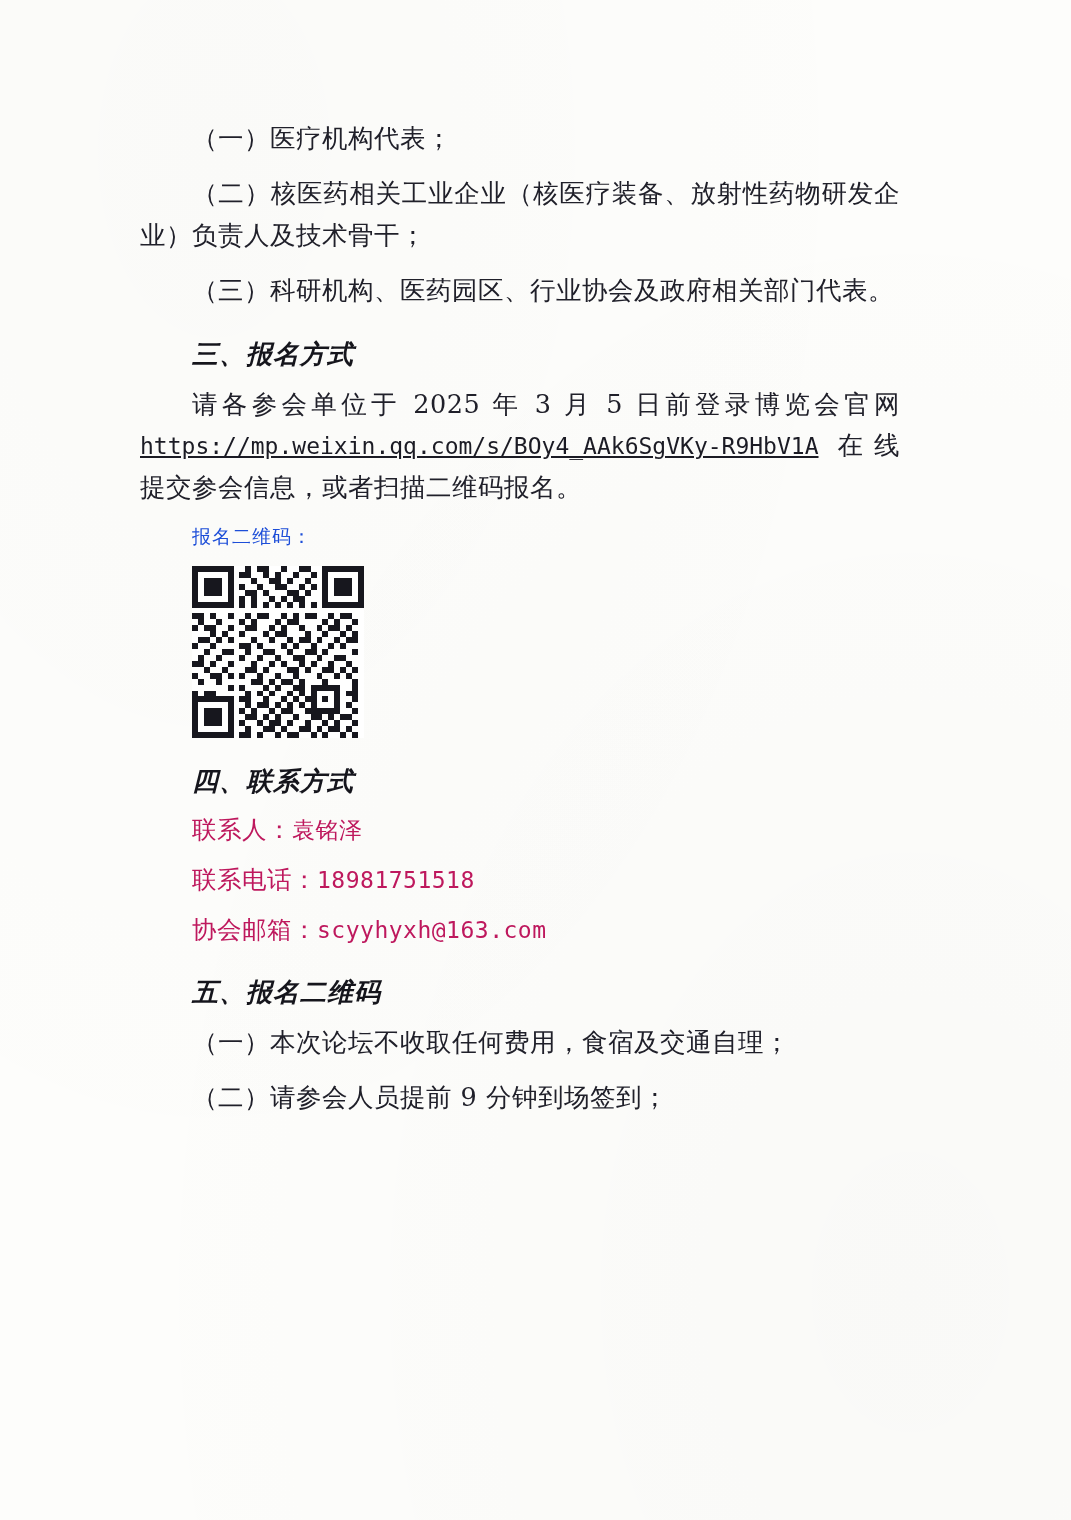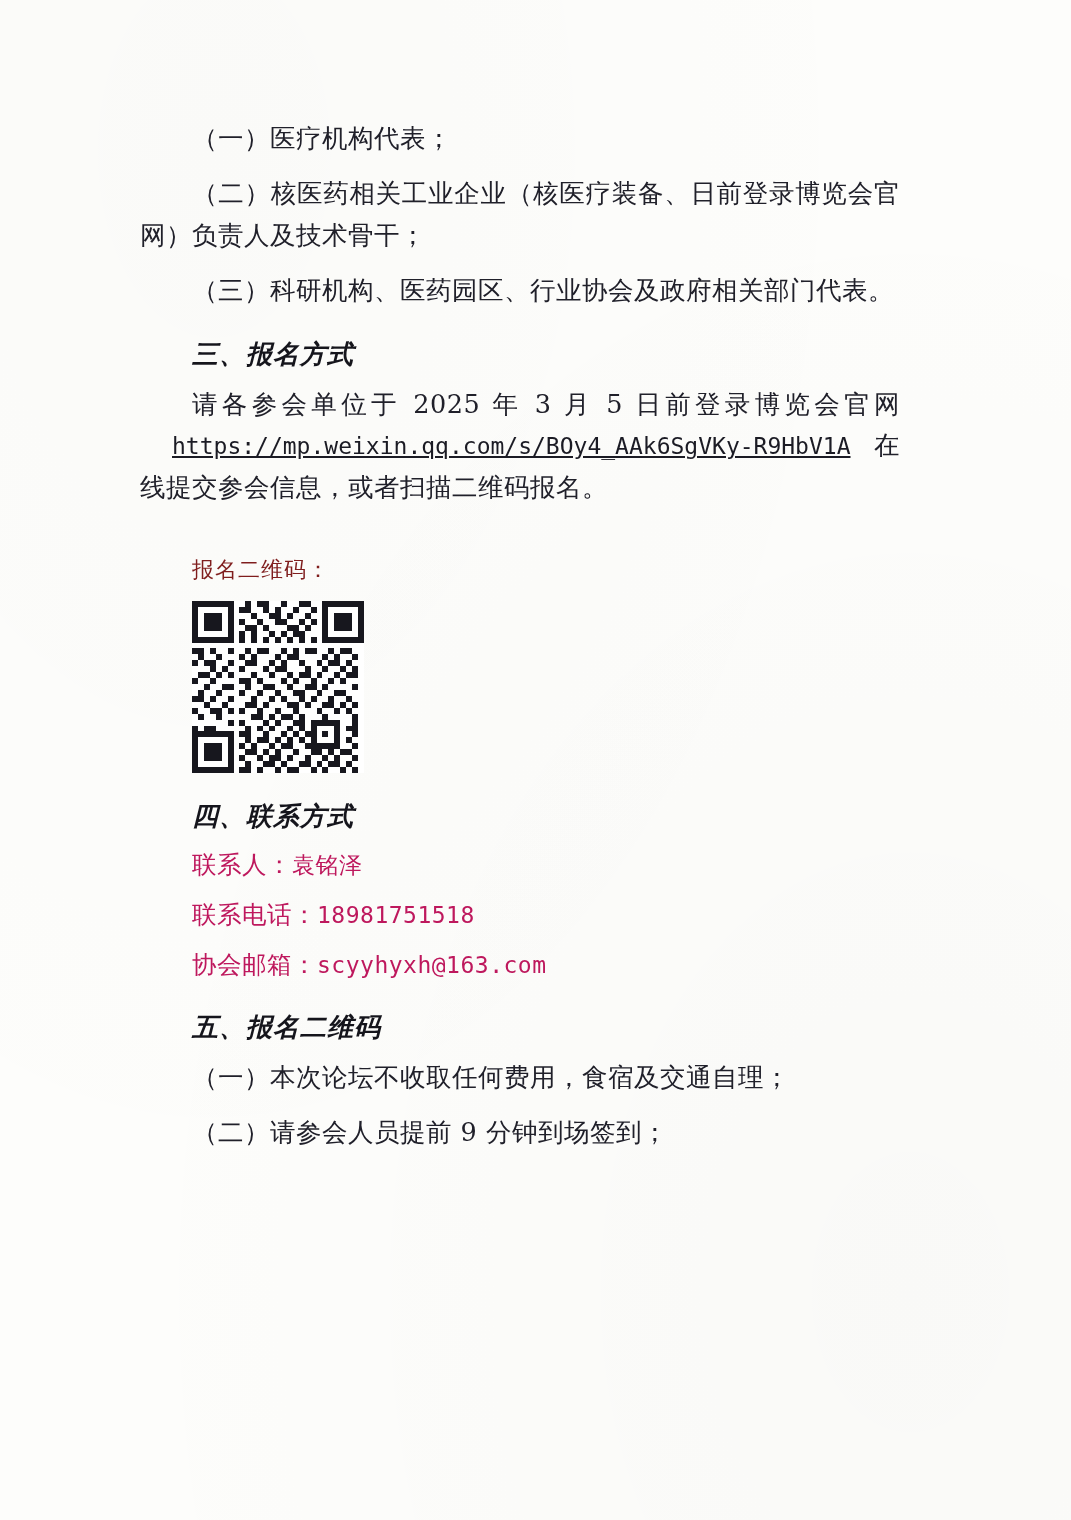--- a/index.html
+++ b/index.html
@@ -56,28 +56,27 @@
     color: #15151c;
     font-family: "DejaVu Sans", sans-serif;
     font-style: italic;
   }
   .link {
     text-decoration: underline;
     font-family: "DejaVu Sans Mono", monospace;
     font-size: 23px;
     letter-spacing: 0px;
     color: #1b1b24;
-    margin-left: 32px;
   }
   .qr-label {
-    font-size: 22px;
+    font-size: 19px;
     letter-spacing: 1px;
     text-indent: 52px;
-    margin: 47px 0 16px 0;
-    color: #7f1d1d;
+    margin: 16px 0 16px 0;
+    color: #1d4ed8;
   }
   .qr-wrap {
     margin-left: 52px;
     margin-bottom: 18px;
   }
   .qr {
     width: 172px;
     height: 172px;
     display: block;
     image-rendering: pixelated;
@@ -96,21 +95,21 @@
     font-size: 23px;
   }
 </style>
 </head>
 <body>
 
 <div class="page">
   <div class="content">
 
     <p class="para indent">（一）医疗机构代表；</p>
-    <p class="para indent">（二）核医药相关工业企业（核医疗装备、日前登录博览会官网）负责人及技术骨干；</p>
+    <p class="para indent">（二）核医药相关工业企业（核医疗装备、放射性药物研发企业）负责人及技术骨干；</p>
     <p class="para indent">（三）科研机构、医药园区、行业协会及政府相关部门代表。</p>
 
     <h2 class="heading">三、报名方式</h2>
 
     <p class="para indent"><span>请各参会单位于 2025 年 3 月 5 日前登录博览会官网 </span><a class="link" href="#">https://mp.weixin.qq.com/s/BOy4_AAk6SgVKy-R9HbV1A</a><span> 在线提交参会信息，或者扫描二维码报名。</span></p>
 
     <p class="qr-label">报名二维码：</p>
 
     <div class="qr-wrap">
       <svg class="qr" viewBox="0 0 29 29" shape-rendering="crispEdges">

